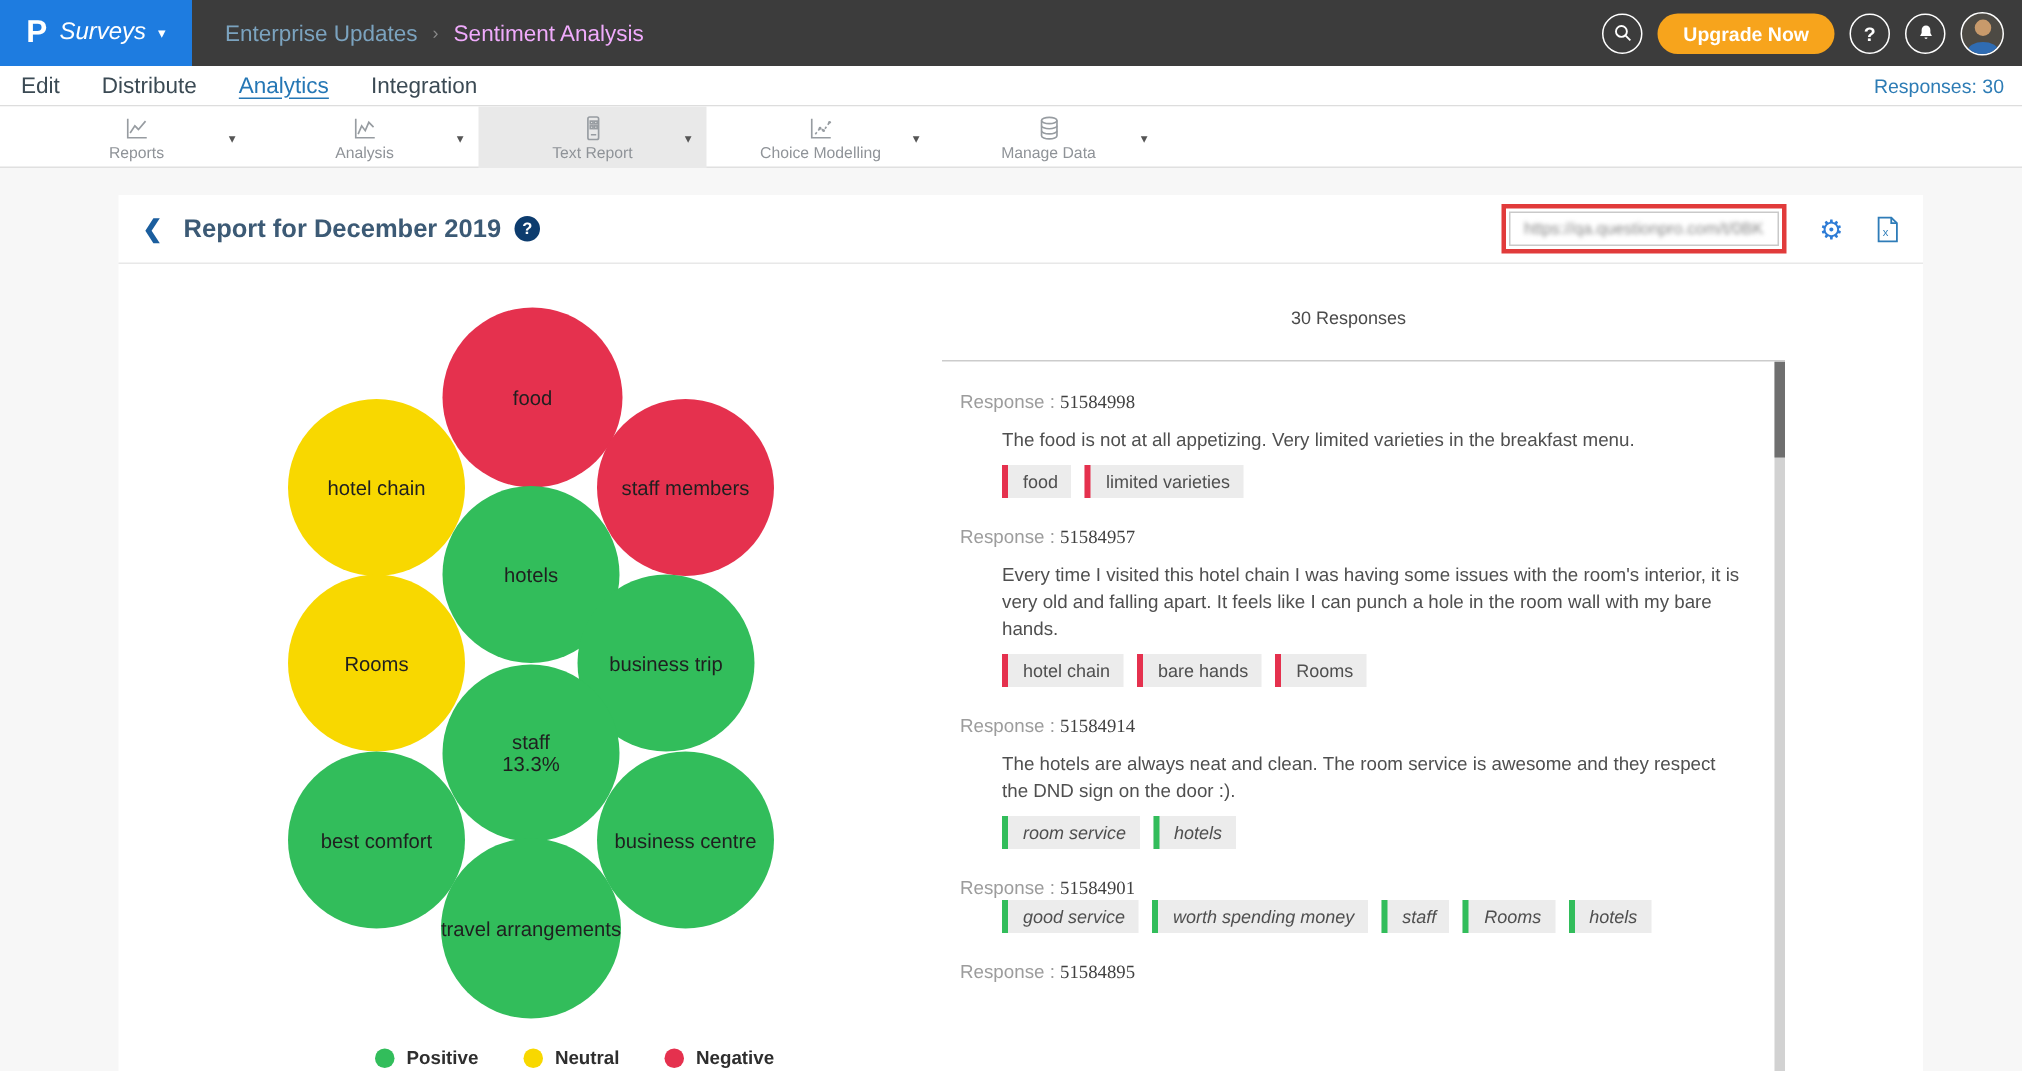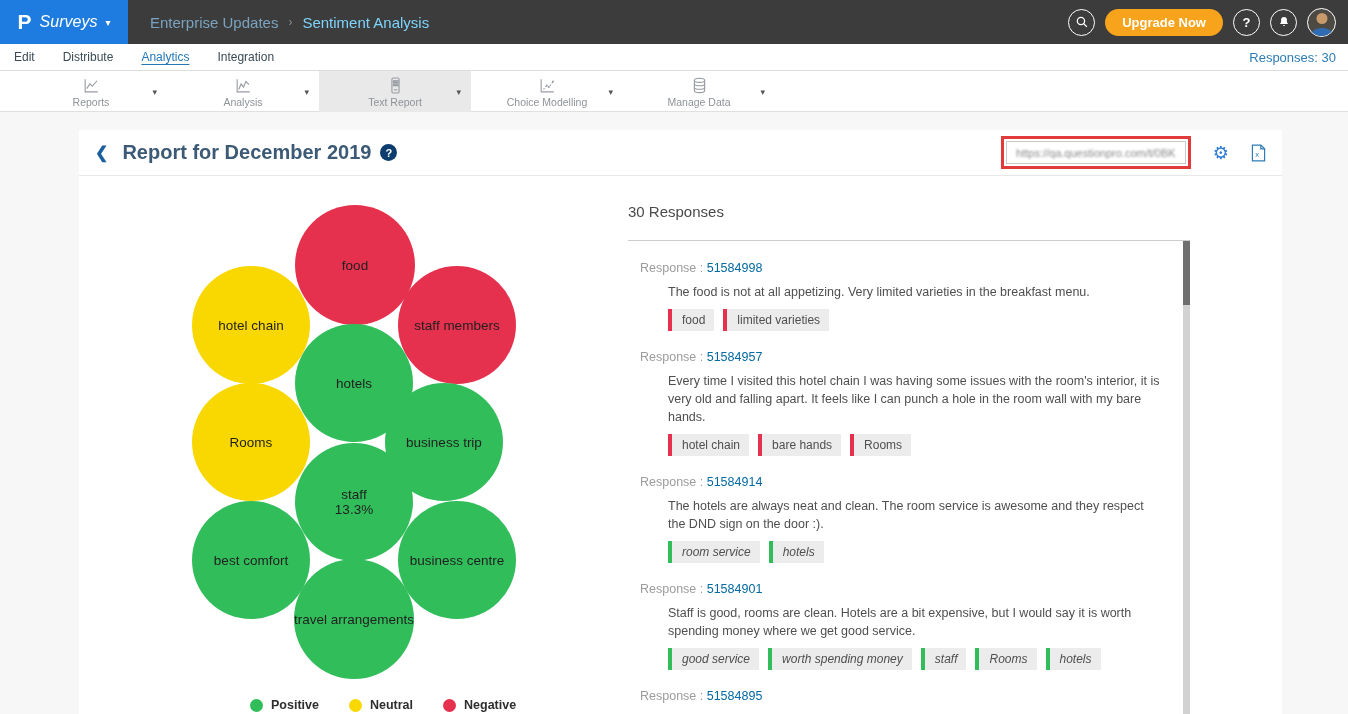--- a/index.html
+++ b/index.html
@@ -8,48 +8,48 @@
 
   
   .topbar { height:44px; background:#3c3c3c; display:flex; align-items:center; }
   .brand { width:128px; height:44px; background:#1e7ce0; display:flex; align-items:center; justify-content:center; gap:8px; cursor:pointer; }
   .brand-p { color:#fff; font-size:21px; font-weight:bold; }
   .brand-label { color:#fff; font-size:16px;font-style:italic; }
   .brand-caret { color:#fff; font-size:10px; }
   .breadcrumb { display:flex; align-items:center; gap:10px; margin-left:22px; font-size:15px; }
   .crumb-parent { color:#7ba3bf; cursor:pointer; }
   .crumb-sep { color:#8a8a8a; font-size:12px; }
-  .crumb-current { color:#7dd3fc; }
+  .crumb-current { color:#f0abfc; }
   .topbar-right { margin-left:auto; display:flex; align-items:center; gap:10px; padding-right:12px; }
   .circle-btn { width:27px; height:27px; border:1.7px solid #fff; border-radius:50%; display:flex; align-items:center; justify-content:center; color:#fff; font-weight:bold; font-size:13px; cursor:pointer; }
   .upgrade-btn { background:#f7a41c; color:#fff; font-weight:bold; font-size:13px; border:none; border-radius:14px; padding:6px 17px; cursor:pointer; }
   .avatar { width:29px; height:29px; border-radius:50%; border:1.7px solid #fff; background:#4d4a44; position:relative; overflow:hidden; cursor:pointer; }
   .avatar::before { content:''; position:absolute; top:4px; left:50%; transform:translateX(-50%); width:11px; height:11px; border-radius:50%; background:#c89a6b; }
   .avatar::after { content:''; position:absolute; bottom:-3px; left:50%; transform:translateX(-50%); width:20px; height:11px; border-radius:50% 50% 0 0; background:#2f6cb3; }
 
   
   .navbar { height:27px; background:#fff; border-bottom:1px solid #ddd; display:flex; align-items:center; padding:0 12px 0 14px; }
-  .nav-item { font-size:12px; color:#3b4a54; margin-right:28px; cursor:pointer; }
+  .nav-item { font-size:15px; color:#3b4a54; margin-right:28px; cursor:pointer; }
   .nav-item.active { color:#2577b5; text-decoration:underline; text-underline-offset:3px; }
   .nav-right { margin-left:auto; font-size:13px; color:#2d7cb5; }
 
   
   .toolbar { height:41px; background:#fff; border-bottom:1px solid #e0e0e0; display:flex; padding-left:15px; }
   .tool-tab { width:152px; height:41px; position:relative; display:flex; flex-direction:column; align-items:center; justify-content:center; cursor:pointer; }
   .tool-tab.active { background:#e9e9e9; }
   .tool-tab svg { width:19px; height:19px; stroke:#979ca1; fill:none; stroke-width:1.4; }
   .tool-label { font-size:10.5px; color:#8f9398; margin-top:1px; }
   .tool-caret { position:absolute; right:10px; top:50%; transform:translateY(-50%); font-size:9px; color:#555; cursor:pointer; }
 
   
   .content { position:relative; height:602px; background:#f7f7f7; }
   .card { position:absolute; left:79px; top:18px; width:1203px; bottom:0; background:#fff; }
   .card-header { height:46px; display:flex; align-items:center; padding:0 16px; border-bottom:1px solid #e8e8e8; }
   .back-icon { color:#1b5e9e; font-size:16px; font-weight:bold; cursor:pointer; }
-  .report-title { font-size:20px; color:#3c5a75; margin:0 9px 0 14px; }
+  .report-title { font-size:17px; color:#3c5a75; margin:0 9px 0 14px; }
   .help-icon { width:17px; height:17px; border-radius:50%; background:#0d3c6e; color:#fff; font-size:11px; font-weight:bold; display:flex; align-items:center; justify-content:center; cursor:pointer; }
   .header-right { margin-left:auto; display:flex; align-items:center; gap:22px; }
   .url-highlight { border:3px solid #e13b3b; padding:2px; display:flex; }
   .url-input { width:180px; height:23px; border:1px solid #c9c9c9; background:#fff; display:flex; align-items:center; justify-content:center; overflow:hidden; }
   .url-text { font-size:11px; color:#8a8a8a; filter:blur(1.3px); white-space:nowrap; }
   .gear-icon { color:#2e7cd6; font-size:18px; cursor:pointer; line-height:1; }
   .export-icon { cursor:pointer; }
 
   .card-body { position:relative; height:calc(100% - 46px); }
 
@@ -63,25 +63,25 @@
   .legend { position:absolute; left:171px; top:522px; display:flex; gap:30px; }
   .legend-item { display:flex; align-items:center; gap:8px;text-align:center; }
   .legend-dot { width:13px; height:13px; border-radius:50%; }
   .legend-dot.positive { background:#32bd5b; }
   .legend-dot.neutral  { background:#f8d800; }
   .legend-dot.negative { background:#e5314e; }
   .legend-label { font-size:12.5px; font-weight:bold; color:#2e2e2e; }
 
   
   .responses { position:absolute; left:549px; top:26px; width:562px; bottom:0; }
-  .resp-count { text-align:left; padding-right:20px; font-size:15px; color:#4a4a4a; line-height:20px; }
+  .resp-count { text-align:center; padding-right:20px; font-size:12px; color:#4a4a4a; line-height:20px; }
   .resp-list { margin-top:18px; border-top:1px solid #ccc; padding:20px 0 0 12px; position:relative; height:calc(100% - 38px); overflow:hidden; }
   .resp-item { margin-bottom:19px; }
   .resp-head { font-size:12.5px; color:#9c9c9c; }
-  .resp-id { color:#0369a1; cursor:pointer; }
+  .resp-id { color:#404040; cursor:pointer;font-family:Liberation Serif, serif; }
   .resp-text { margin:8px 30px 8px 28px; font-size:12.5px; color:#4f4f4f; line-height:18px; }
   .resp-text:empty { display:none; }
   .tags { margin-left:28px; display:flex; gap:9px; flex-wrap:wrap; }
   .tags:empty { display:none; }
   .tag { background:#ececec; border-left:4px solid #999; padding:4px 9px 4px 10px; font-size:12px; color:#4f4f4f; cursor:pointer; }
   .tag.negative { border-left-color:#e5314e; }
   .tag.positive { border-left-color:#32bd5b;font-style:italic; }
 
   .scrollbar-track { position:absolute; right:0; top:0; bottom:0; width:7px; background:#d2d2d2; }
   .scrollbar-thumb { position:absolute; top:0; left:0; width:7px; height:64px; background:#6f6f6f; cursor:pointer; }
@@ -292,21 +292,20 @@
               <span class="tag positive">room service</span>
               <span class="tag positive">hotels</span>
             </div>
           </div>
 
           <div class="resp-item">
             <div class="resp-head">
               <span>Response :</span>
               <span class="resp-id">51584901</span>
             </div>
-            <p class="resp-text">Staff is good, rooms are clean. Hotels are a bit expensive, but I would say it is worth spending money where we get good service.</p>
             <div class="tags">
               <span class="tag positive">good service</span>
               <span class="tag positive">worth spending money</span>
               <span class="tag positive">staff</span>
               <span class="tag positive">Rooms</span>
               <span class="tag positive">hotels</span>
             </div>
           </div>
 
           <div class="resp-item">

